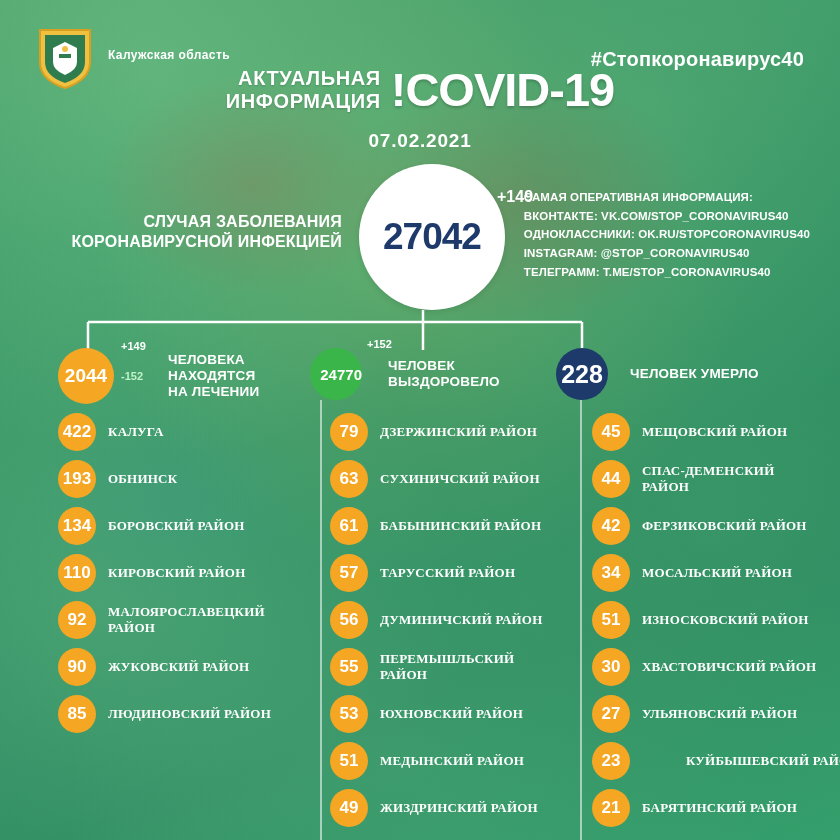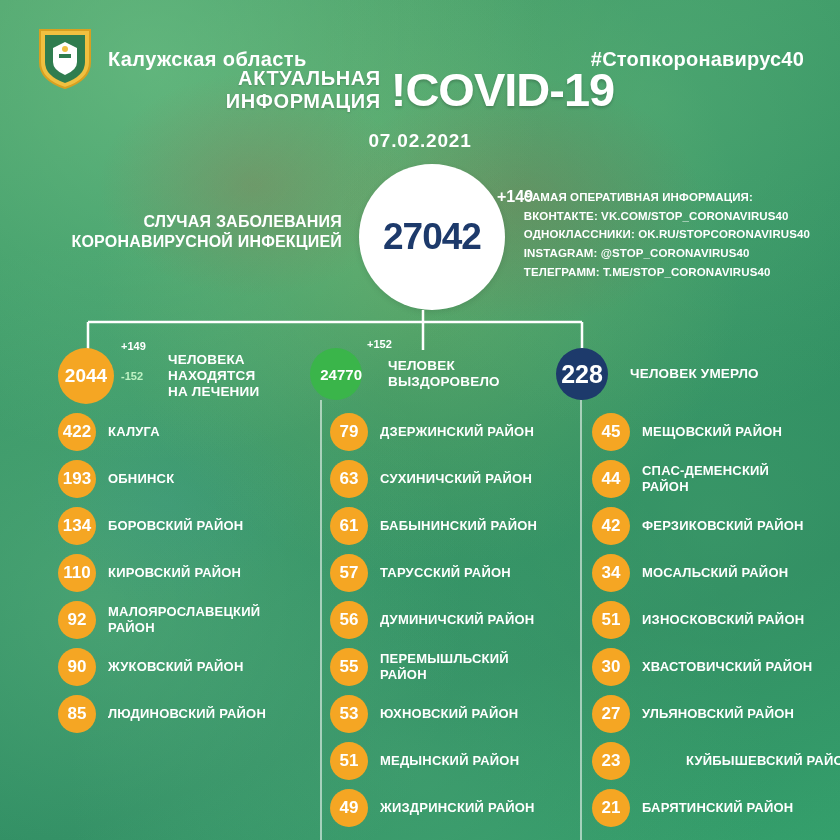--- a/index.html
+++ b/index.html
@@ -46,21 +46,21 @@
   }
   .crest {
     position: absolute;
     left: 36px; top: 8px;
     width: 58px; height: 62px;
   }
   .region-name {
     position: absolute;
     left: 108px; top: 28px;
     color: #ffffff;
-    font-size: 20px;
+    font-size: 12px;
     font-weight: bold;
     letter-spacing: 0.4px;
   }
   .hashtag {
     position: absolute;
     right: 36px; top: 28px;
     color: #ffffff;
     font-size: 20px;
     font-weight: bold;
     letter-spacing: 0.2px;
@@ -222,20 +222,21 @@
     justify-content: center;
     flex: none;
   }
   .row-label {
     margin-left: 12px;
     color: #ffffff;
     font-size: 13px;
     font-weight: bold;
     line-height: 1.18;
     letter-spacing: 0.2px;
+    font-family: Liberation Serif, serif;
   }
 </style>
 </head>
 <body>
 
 <div class="poster">
   <div class="layer">
 
     <div class="header">
       <div class="crest">

